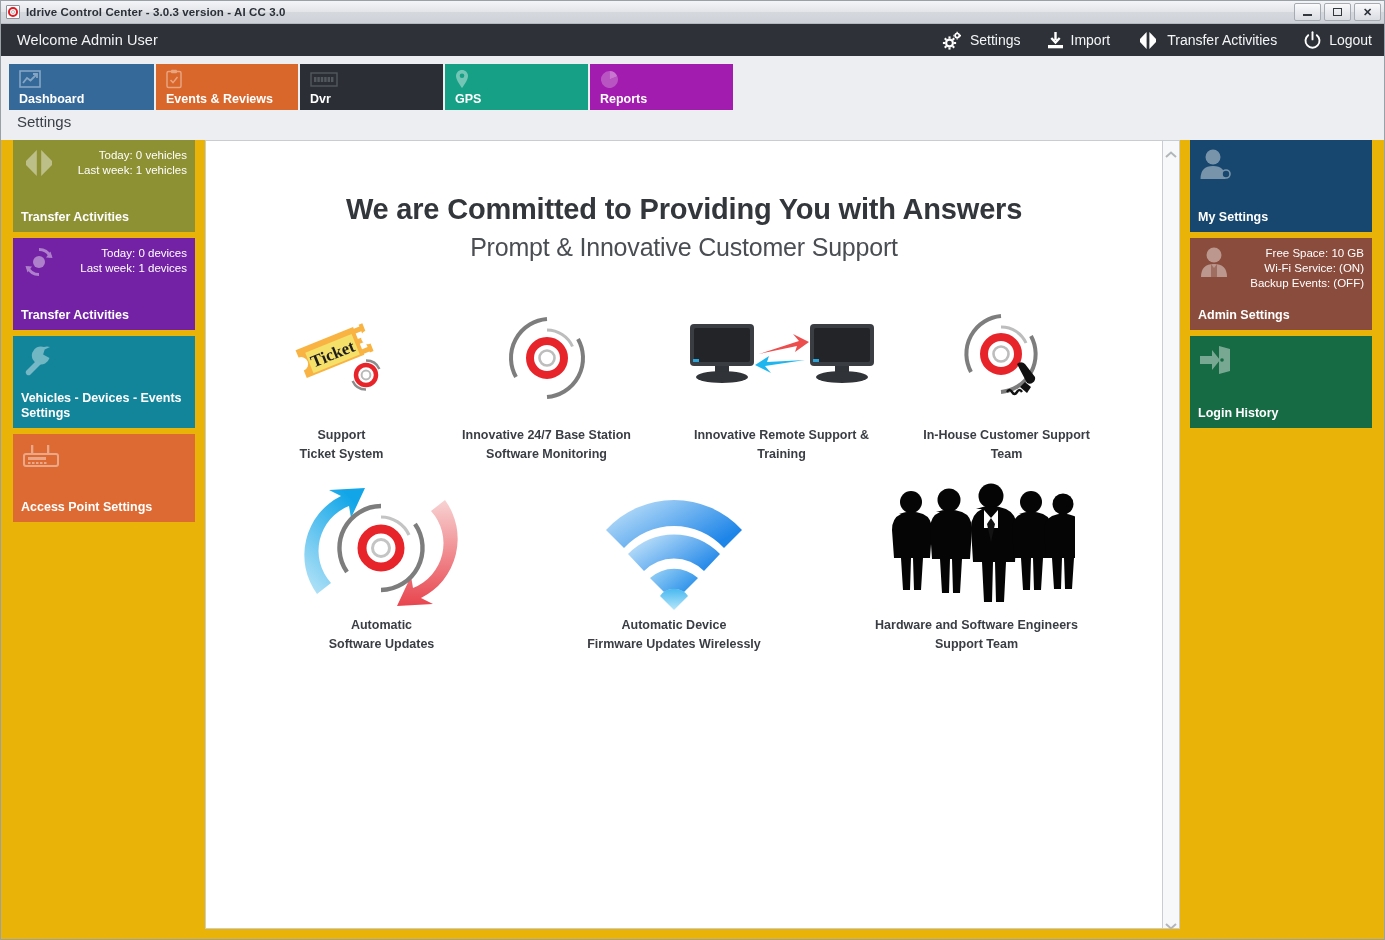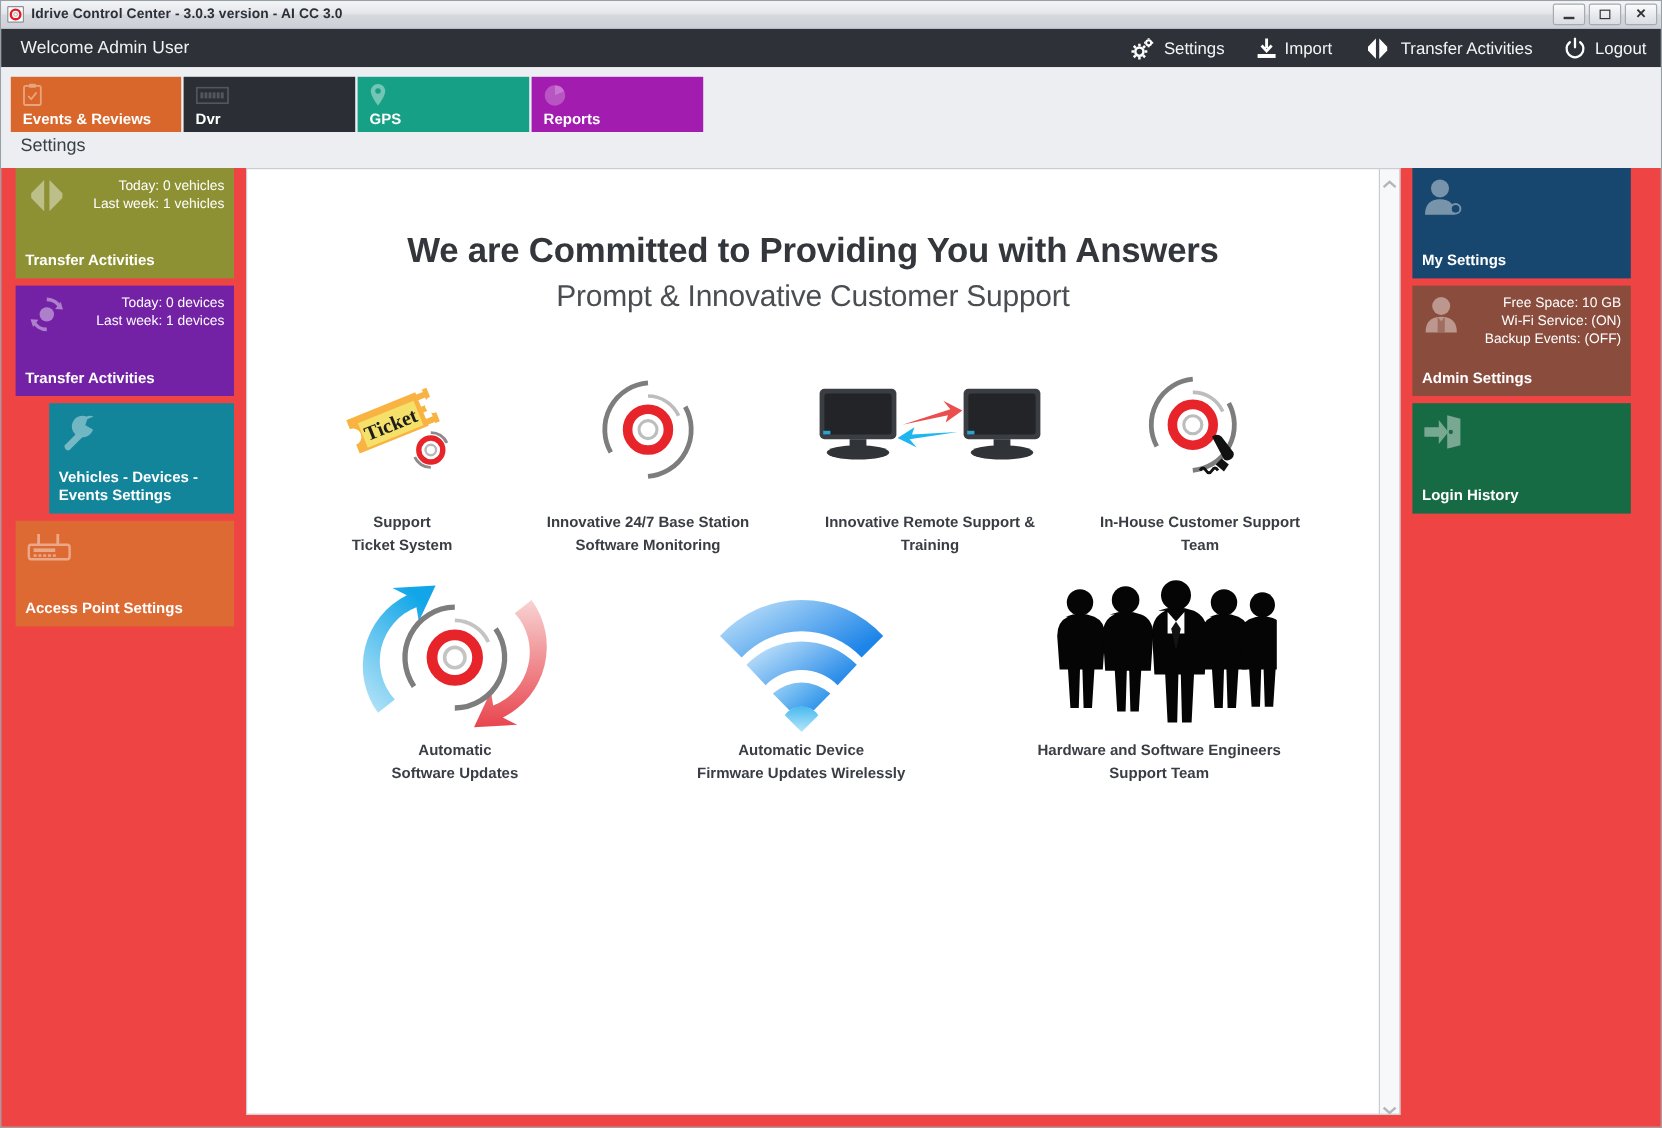--- a/index.html
+++ b/index.html
@@ -95,21 +95,21 @@
   .tab.w-fleet { width: 144px; background: #127b8e; }
   .tab.w-rep   { width: 143px; background: #a21caf; }
 
   
   .crumbbar { flex: 0 0 30px; padding: 3px 0 0 16px; background: #eceef1; }
   .crumbbar .crumb { font-size: 15px; color: #3b4048; }
 
   
   .body {
     flex: 1 1 auto; display: flex; gap: 0;
-    padding: 0 25px 10px 12px; background: #ef4444; min-height: 0;
+    padding: 0 12px 10px 12px; background: #eab308; min-height: 0;
   }
   .col-left  { flex: 0 0 182px; display: flex; flex-direction: column; gap: 6px; }
   .col-right { flex: 0 0 182px; display: flex; flex-direction: column; gap: 6px; margin-left: 10px;}
   .col-mid   { flex: 1 1 auto; display: flex; min-width: 0; margin-left: 10px; }
 
   
   .tile {
     position: relative; padding: 8px 8px 7px 8px;
     display: flex; flex-direction: column; justify-content: space-between;
     cursor: pointer; color: #fff; overflow: hidden;
@@ -119,21 +119,21 @@
   .tile .tile-stats {
     text-align: right; font-size: 11.5px; line-height: 15px;
     color: #ffffff; white-space: nowrap;
   }
   .tile .tile-title {
     font-size: 12.5px; font-weight: bold; color: #ffffff;
     line-height: 15px; margin-top: 6px;
   }
   .t-olive  { background: #8d9133; height: 92px; }
   .t-purple { background: #7322a5; height: 92px; }
-  .t-teal   { background: #13859b; height: 92px; margin-left: 28px; }
+  .t-teal   { background: #13859b; height: 92px; }
   .t-orange { background: #dd6a32; height: 88px; }
   .t-navy   { background: #17476e; height: 92px; }
   .t-brown  { background: #8a4c3d; height: 92px; }
   .t-green  { background: #166a44; height: 92px; }
 
   
   .panel {
     flex: 1 1 auto; background: #ffffff;
     border: 1px solid #c9ccd1; min-width: 0;
     position: relative; overflow: hidden;
@@ -257,20 +257,30 @@
           </svg>
         </span>
         <span class="lbl">Logout</span>
       </div>
 
     </div>
   </div>
 
   <div class="tabstrip">
 
+    <div class="tab w-dash">
+      <div class="ticon">
+        <svg width="22" height="18" viewBox="0 0 22 18">
+          <rect x="1" y="1" width="20" height="16" fill="none" stroke="#fff" stroke-width="1.6"></rect>
+          <path d="M4 13 L8 8 L11.5 10.5 L18 4" stroke="#fff" stroke-width="1.8" fill="none"></path>
+          <path d="M14 4 L18 4 L18 8" stroke="#fff" stroke-width="1.8" fill="none"></path>
+        </svg>
+      </div>
+      <div class="tlabel">Dashboard</div>
+    </div>
 
     <div class="tab w-event">
       <div class="ticon">
         <svg width="16" height="20" viewBox="0 0 16 20">
           <rect x="1" y="2.5" width="14" height="16" rx="1.5" fill="none" stroke="#fff" stroke-width="1.5"></rect>
           <rect x="5" y="0.8" width="6" height="3.4" rx="1" fill="#fff"></rect>
           <path d="M4.5 11 L7 13.6 L11.5 8" stroke="#fff" stroke-width="1.5" fill="none"></path>
         </svg>
       </div>
       <div class="tlabel">Events &amp; Reviews</div>

